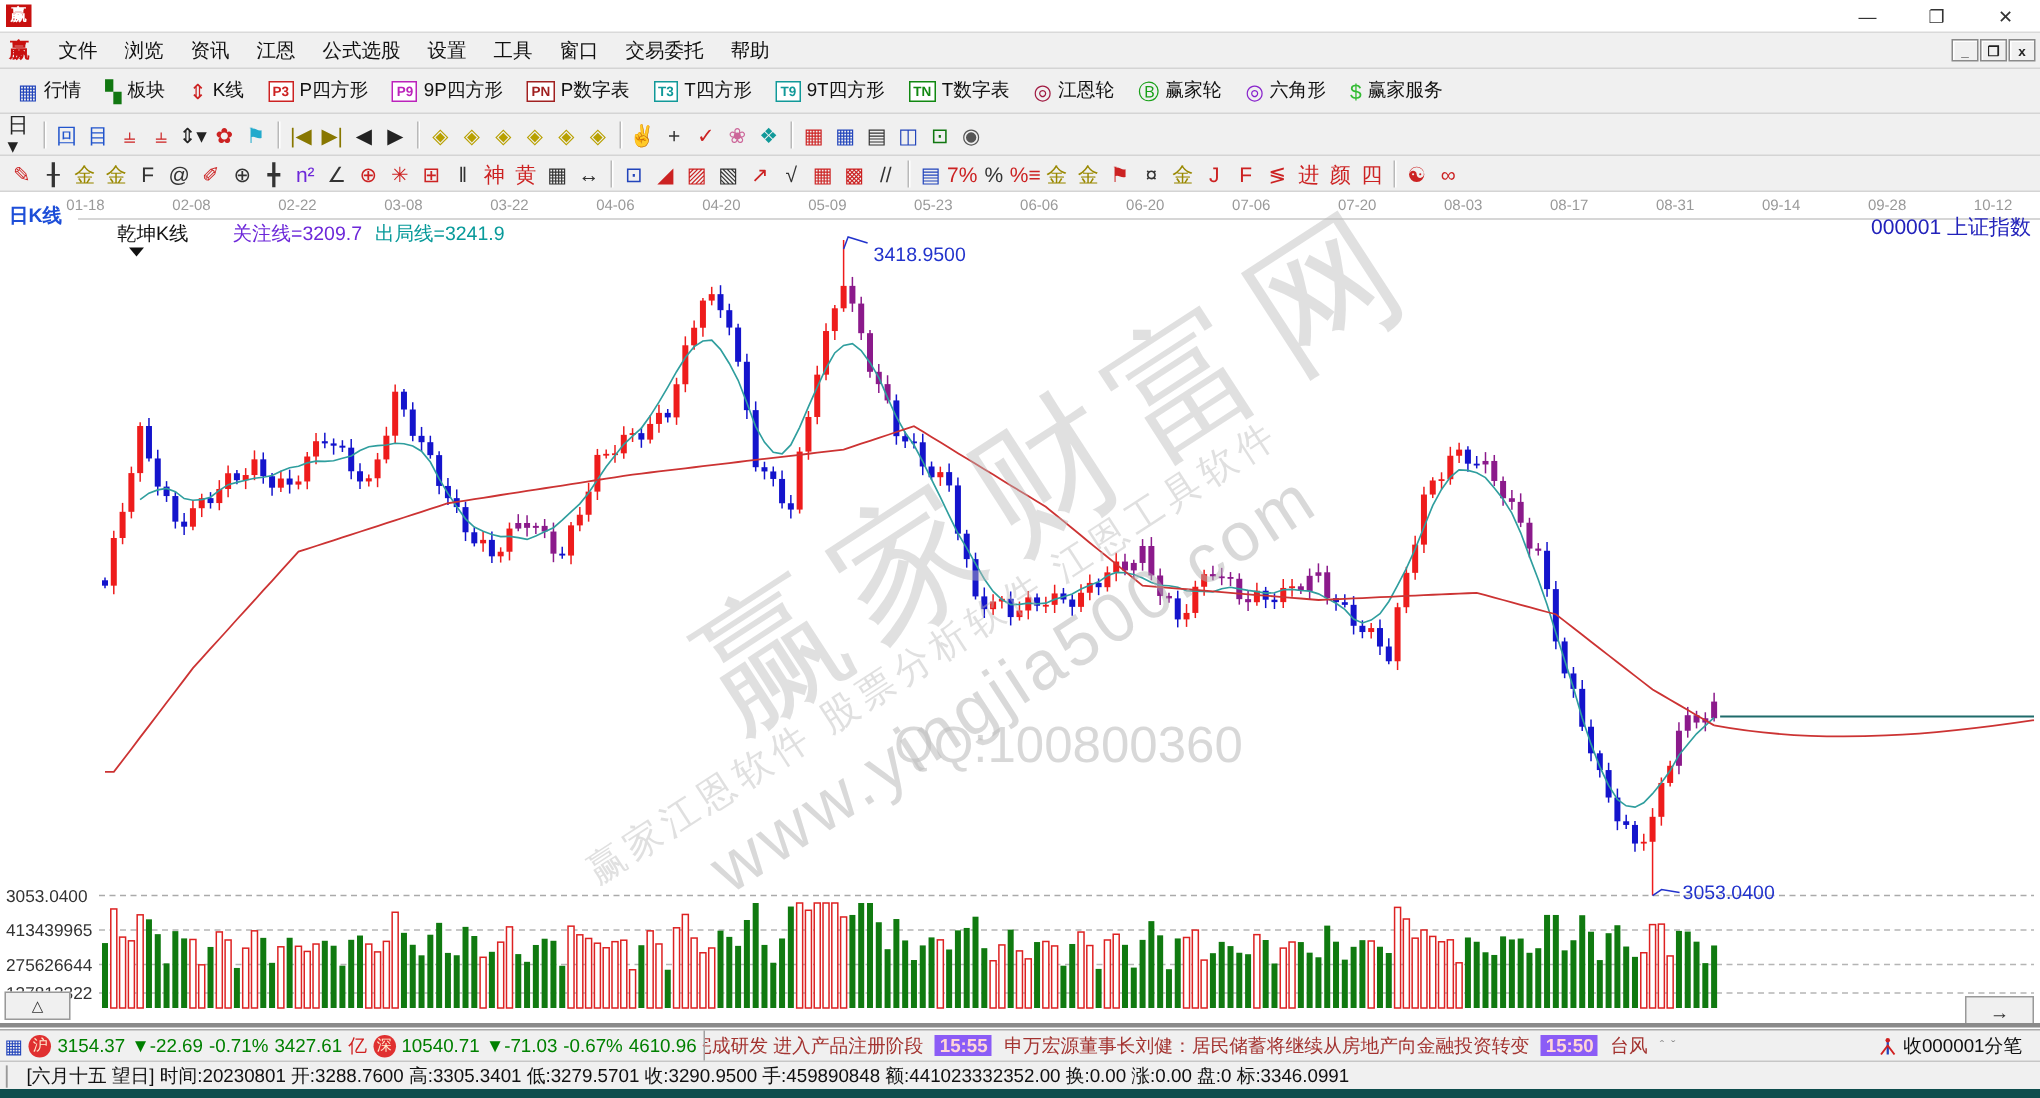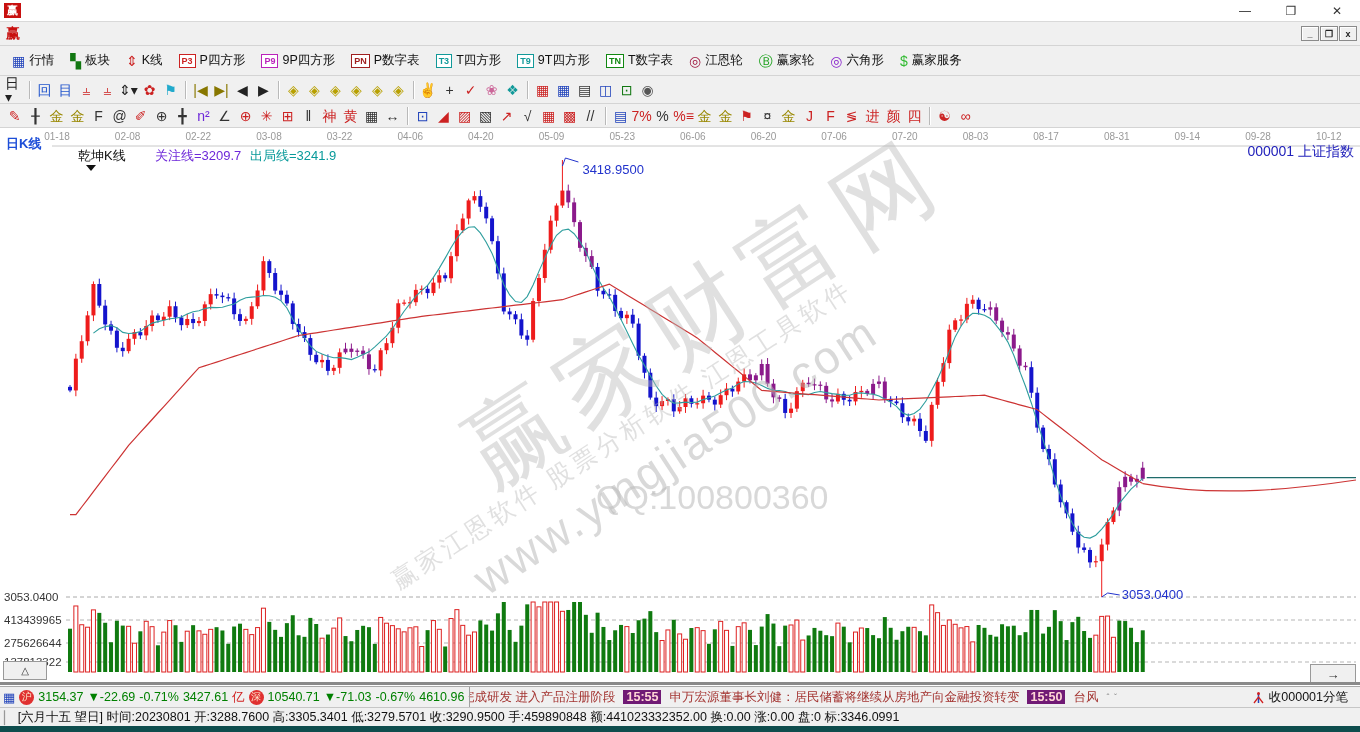--- a/index.html
+++ b/index.html
@@ -48,41 +48,53 @@
   #hscroll-line{position:absolute;left:0;top:554px;width:100%;height:3px;background:#8a8a8a;}
   
   #status1{height:21px;background:#f0f0f0;border-top:1px solid #a9a9a9;display:flex;align-items:center;font-size:12.5px;}
   .s1-left{width:470px;flex:0 0 470px;display:flex;align-items:center;gap:4px;padding-left:3px;overflow:hidden;white-space:nowrap;border-right:1px solid #a0a0a0;height:100%;}
   .mkt-badge{width:15px;height:15px;border-radius:50%;background:#e03030;color:#ffecd0;font-size:10px;display:flex;align-items:center;justify-content:center;flex:0 0 15px;}
   .grid-ic{color:#2244bb;font-size:13px;}
   .green{color:#008000;}
   .red{color:#d02020;}
   .ticker{flex:1;display:flex;align-items:center;gap:8px;padding:0 4px;overflow:hidden;white-space:nowrap;height:100%;}
   .tk-text{color:#a33330;}
-  .tk-time{background:#701a75;color:#ffd6d6;padding:0 3px;font-weight:bold;}
+  .tk-time{background:#8b5cf6;color:#ffd6d6;padding:0 3px;font-weight:bold;}
   .tk-mini{color:#888;font-size:9px;letter-spacing:1px;}
   .tk-right{margin-left:auto;color:#111;display:flex;align-items:center;gap:4px;padding-right:8px;}
   #status2{height:19px;background:#f0f0f0;border-top:1px solid #c6c6c6;display:flex;align-items:center;font-size:12.5px;color:#111;padding-left:4px;white-space:nowrap;}
   .grip{color:#999;margin-right:4px;}
   #bottom-strip{height:6px;background:#0e4d4d;}
 </style>
 </head>
 <body>
 
 <div class="titlebar">
   <div class="applogo">赢</div>
   <div class="win-controls">
     <div class="win-btn">—</div>
     <div class="win-btn">❐</div>
     <div class="win-btn">✕</div>
   </div>
 </div>
 
 <div class="menubar">
   <div class="menulogo">赢</div>
+  <div id="menu-items" style="display:flex;">
+      <div class="menu-item">文件</div>
+      <div class="menu-item">浏览</div>
+      <div class="menu-item">资讯</div>
+      <div class="menu-item">江恩</div>
+      <div class="menu-item">公式选股</div>
+      <div class="menu-item">设置</div>
+      <div class="menu-item">工具</div>
+      <div class="menu-item">窗口</div>
+      <div class="menu-item">交易委托</div>
+      <div class="menu-item">帮助</div>
+    </div>
   <div class="mdi-controls">
     <div class="mdi-btn">_</div>
     <div class="mdi-btn">❐</div>
     <div class="mdi-btn">x</div>
   </div>
 </div>
 
 <div class="tb" id="toolbar-main">
     <div class="tb-item">
       <span class="tb-glyph" style="color: rgb(34, 68, 187);">▦</span>

